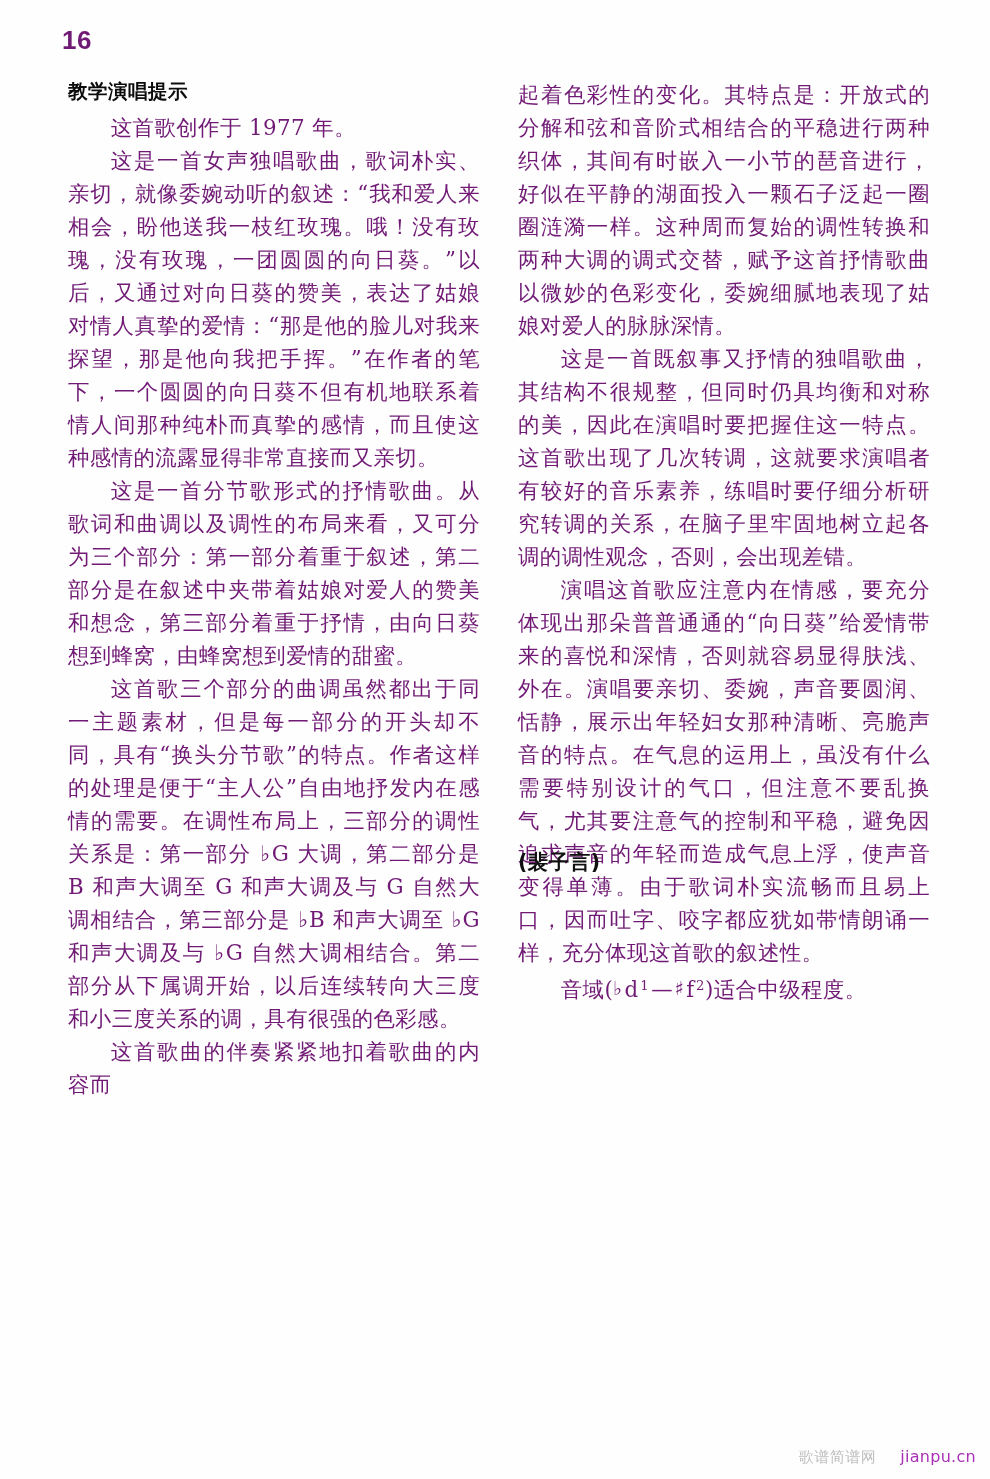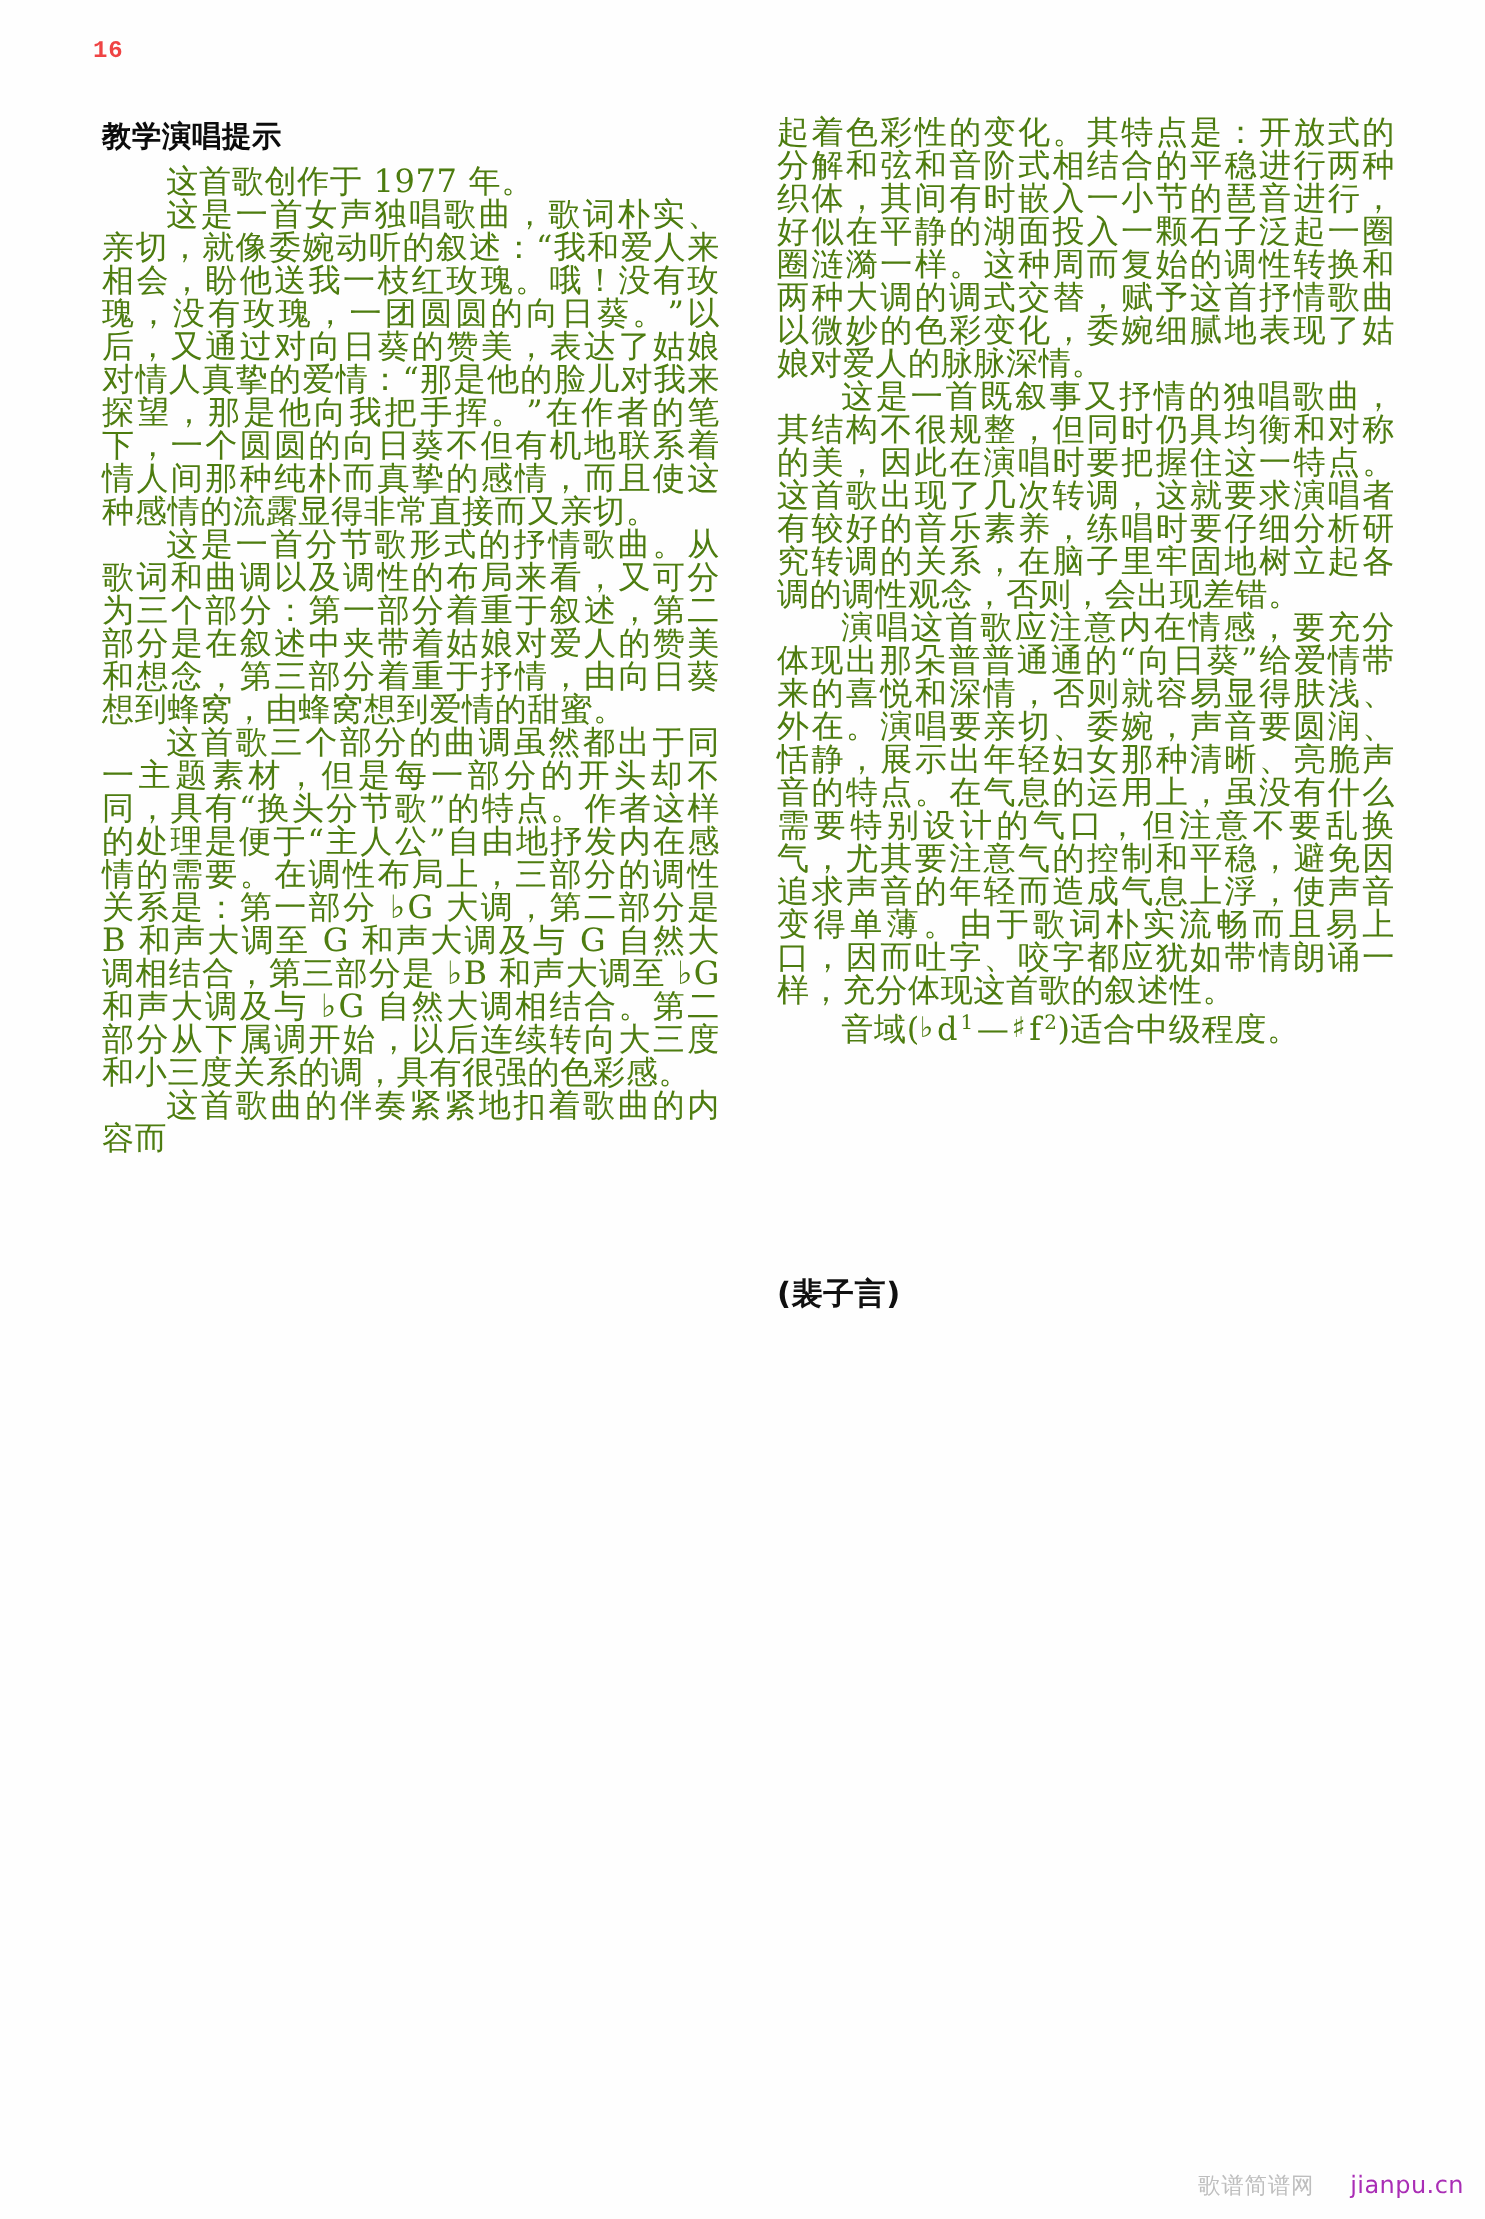--- a/index.html
+++ b/index.html
@@ -17,25 +17,25 @@
     height: 1479px;
     background: #fefefe;
     overflow: hidden;
     box-sizing: border-box;
   }
   
   .page-number {
     position: absolute;
     left: 62px;
     top: 25px;
-    font-family: Liberation Mono, monospace;
+    font-family: Liberation Sans, sans-serif;
     font-weight: bold;
-    font-size: 16px;
+    font-size: 26px;
     letter-spacing: 0.5px;
-    color: #ef4444;
+    color: #701a75;
   }
   
   .columns {
     position: absolute;
     left: 0;
     top: 78px;
     width: 990px;
   }
   .col {
     position: absolute;
@@ -49,26 +49,26 @@
     font-weight: bold;
     font-size: 19.5px;
     line-height: 26px;
     letter-spacing: 0.5px;
     margin: 0 0 7px 0;
     color: #0c0c0c;
   }
   p.para {
     margin: 0;
     font-size: 21.4px;
-    line-height: 22px;
+    line-height: 33px;
     text-align: justify;
     text-justify: inter-character;
     text-indent: 2em;
     letter-spacing: 0.02em;
-    color: #4d7c0f;
+    color: #701a75;
     font-family: "DejaVu Serif", "Liberation Serif", serif;
     word-break: break-all;
   }
   p.para.no-indent { text-indent: 0; }
   p.para + p.para { margin-top: 0; }
 
   
   .lat {
     font-family: "DejaVu Serif", "Liberation Serif", serif;
     letter-spacing: 0;

